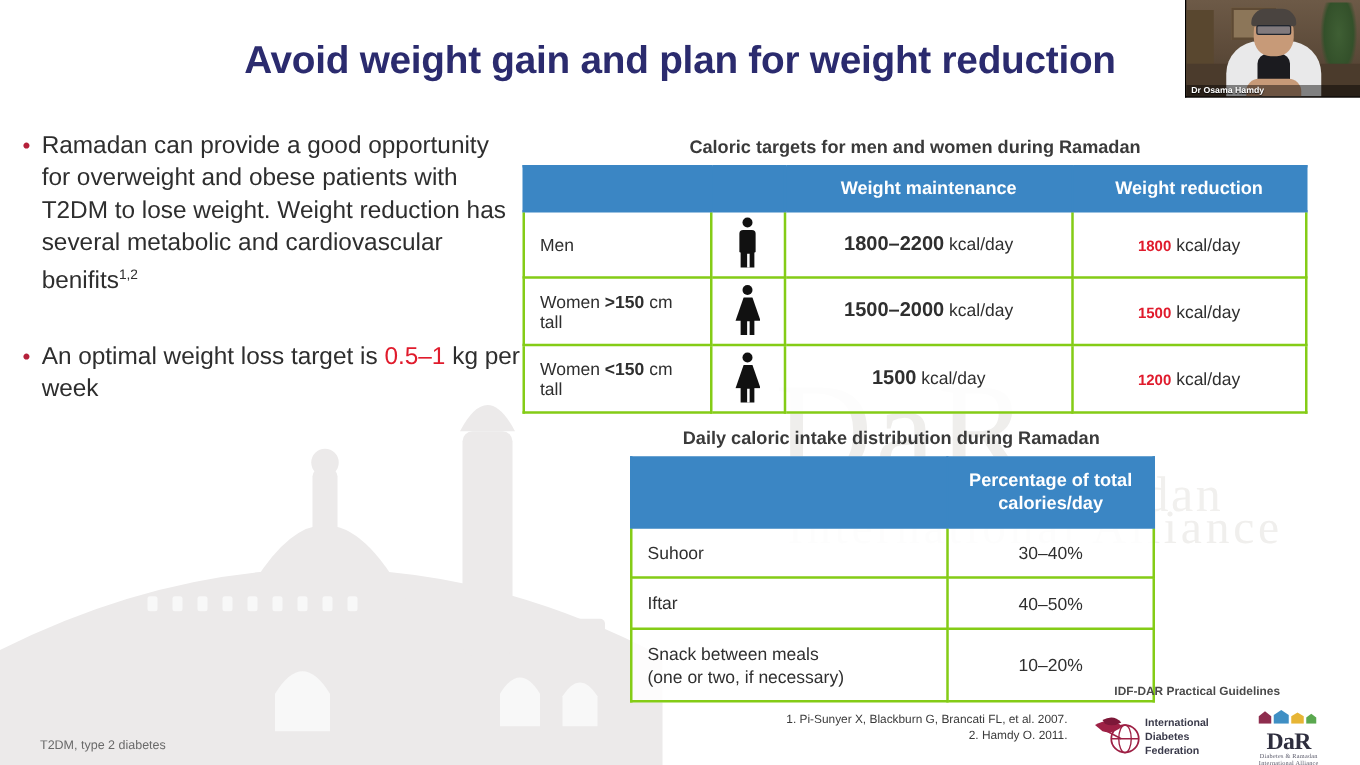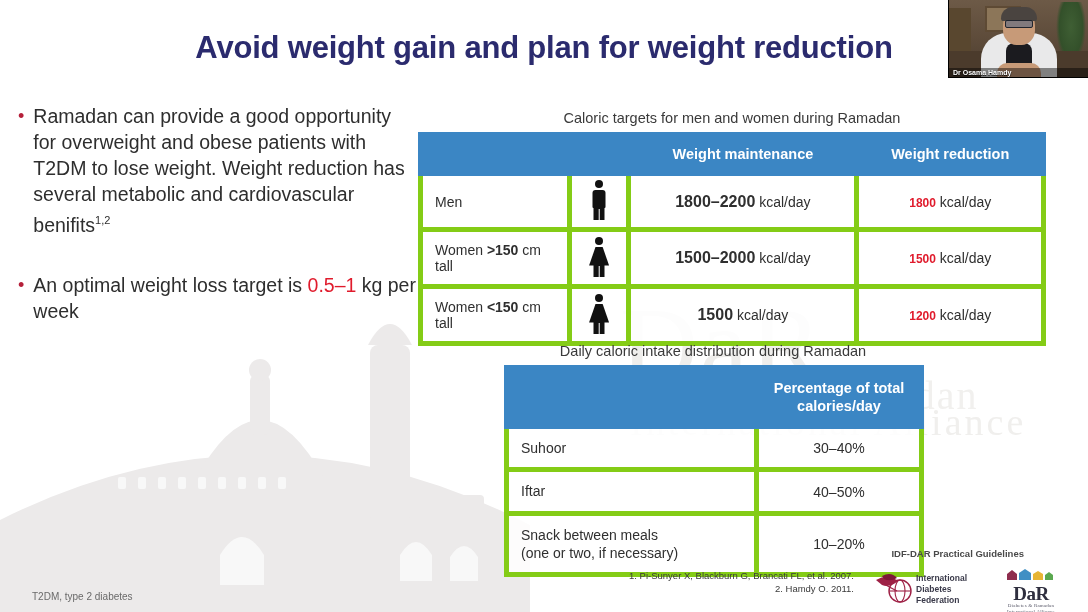--- a/index.html
+++ b/index.html
@@ -86,25 +86,25 @@
   }
   .bullet .btext {
     font-size: 19.5px; line-height: 26px; color: #2e2e2e;
   }
   .btext sup { font-size: 11px; }
   .red { color: #e01b2c; }
 
   
   .tbl-title {
     position: absolute;
-    font-size: 14.5px; font-weight: normal; color: #3a3a3a;
+    font-size: 14.5px; font-weight: bold; color: #3a3a3a;
     text-align: center;
   }
   .tbl { position: absolute; border-collapse: collapse; background: rgba(255,255,255,0.72); }
-  .tbl td, .tbl th { border: 5px solid #84cc16; }
+  .tbl td, .tbl th { border: 2px solid #84cc16; }
   .tbl thead th {
     background: #3b86c4; color: #ffffff;
     font-size: 14.5px; font-weight: bold;
     border-color: #3b86c4;
     padding: 9px 10px;
   }
   .tbl tbody td {
     font-size: 14px; color: #2f2f2f;
     padding: 10px 12px; background: rgba(255,255,255,0.55);
   }

